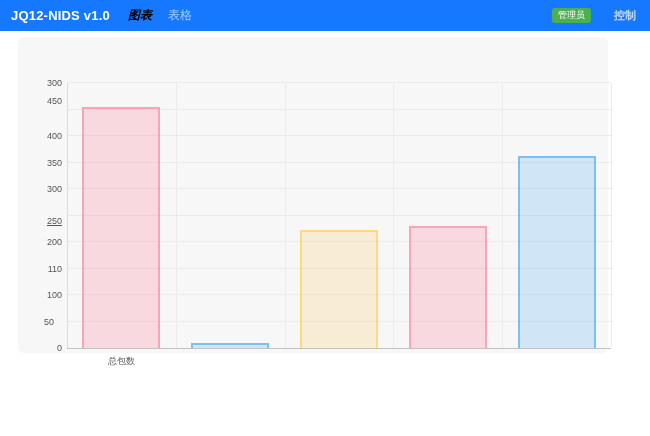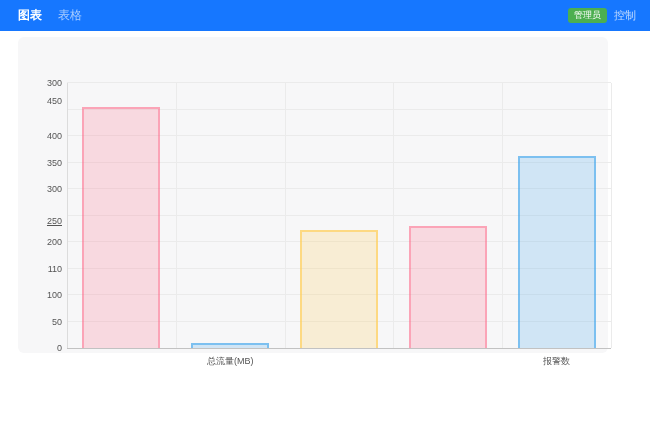--- a/index.html
+++ b/index.html
@@ -7,25 +7,25 @@
               font-family:"Liberation Sans", sans-serif; }
   #stage { position:relative; width:650px; height:436px; background:#fff; }
 
   
   #app-header { position:absolute; left:0; top:0; width:650px; height:31px;
                 background:#1677ff; display:flex; align-items:center; }
   .app-title { color:#ffffff; font-size:13px; font-weight:bold; margin-left:11px;
                letter-spacing:.2px; white-space:nowrap; }
   .main-nav { display:flex; align-items:center; margin-left:18px; gap:16px; }
   .nav-item { font-size:12px; color:rgba(255,255,255,.62); cursor:pointer; white-space:nowrap; }
-  .nav-item.active { color:#ffffff; font-weight:bold; }
-  .header-right { margin-left:auto; display:flex; align-items:center; gap:7px; margin-right:14px; }
+  .nav-item.active { color:#000000; font-weight:bold;font-style:italic; }
+  .header-right { margin-left:auto; display:flex; align-items:center; gap:23px; margin-right:14px; }
   .role-badge { background:#4caf50; color:#fff; font-size:9px; line-height:1;
                 padding:3px 6px; border-radius:3px; white-space:nowrap; }
-  .control-link { font-size:11px; color:rgba(255,255,255,.72); cursor:pointer; white-space:nowrap; }
+  .control-link { font-size:11px; color:rgba(255,255,255,.72); cursor:pointer; white-space:nowrap;font-weight:bold; }
 
   
   #chart-panel { position:absolute; left:18px; top:37px; width:590px; height:316px;
                  background:#f7f7f8; border-radius:6px; }
 
   #plot { position:absolute; left:49px; top:46px; width:544px; height:265px; }
   .gridline-h { position:absolute; left:0; width:544px; height:1px; background:#ebebeb; }
   .gridline-h.zero { background:#c2c2c2; }
   .gridline-v { position:absolute; top:0; width:1px; height:265px; background:#ebebeb; }
   .gridline-v.axis { background:#dcdcdc; }
@@ -38,36 +38,37 @@
   
   #watermark { position:absolute; right:7px; bottom:7px; font-size:12px;
                color:#b9b9b9; letter-spacing:.3px; }
 </style>
 </head>
 <body>
 
 <div id="stage">
 
   <header id="app-header" style="background: rgb(22, 119, 255);">
+    <div class="app-title">JQ12-NIDS v1.0</div>
     <nav class="main-nav">
       <span class="nav-item active">图表</span>
       <span class="nav-item">表格</span>
     </nav>
     <div class="header-right">
       <span class="role-badge" style="background: rgb(76, 175, 80);">管理员</span>
       <span class="control-link">控制</span>
     </div>
   </header>
 
   <section id="chart-panel" style="background: rgb(247, 247, 248);">
     <div id="plot">
         <div class="gridline-h zero" style="top: 265px;"></div>
         <div class="y-tick" style="top: 260px;">0</div>
         <div class="gridline-h" style="top: 237.5px;"></div>
-        <div class="y-tick" style="top: 233.5px;">50</div>
+        <div class="y-tick" style="top: 233.5px; text-align: center;">50</div>
         <div class="gridline-h" style="top: 211px;"></div>
         <div class="y-tick" style="top: 207px;">100</div>
         <div class="gridline-h" style="top: 184.5px;"></div>
         <div class="y-tick" style="top: 180.5px;">110</div>
         <div class="gridline-h" style="top: 158px;"></div>
         <div class="y-tick" style="top: 154px;">200</div>
         <div class="gridline-h" style="top: 131.5px;"></div>
         <div class="y-tick" style="top: 133px; text-decoration: underline;">250</div>
         <div class="gridline-h" style="top: 105px;"></div>
         <div class="y-tick" style="top: 101px;">300</div>
@@ -79,23 +80,22 @@
         <div class="y-tick" style="top: 13px;">450</div>
         <div class="gridline-h" style="top: -1px;"></div>
         <div class="y-tick" style="top: -5px;">300</div>
         <div class="gridline-v axis" style="left: 0px;"></div>
         <div class="gridline-v" style="left: 109px;"></div>
         <div class="gridline-v" style="left: 218px;"></div>
         <div class="gridline-v" style="left: 326px;"></div>
         <div class="gridline-v" style="left: 435px;"></div>
         <div class="gridline-v" style="left: 544px;"></div>
         <div class="bar" style="left: 15px; width: 78px; height: 241px; background: rgba(255, 99, 132, 0.2); border-width: 2px; border-color: rgba(255, 99, 132, 0.45);"></div>
+        <div class="x-label" style="left: 0px; width: 108.8px;">总包数</div>
         <div class="bar" style="left: 124px; width: 78px; height: 5px; background: rgba(54, 162, 235, 0.2); border-width: 2px; border-color: rgba(54, 162, 235, 0.55);"></div>
-        <div class="x-label" style="left: 108.8px; width: 108.8px;">总流量(MB)</div>
         <div class="bar" style="left: 233px; width: 78px; height: 118px; background: rgba(255, 206, 86, 0.22); border-width: 2px; border-color: rgba(255, 206, 86, 0.65);"></div>
         <div class="bar" style="left: 342px; width: 78px; height: 122px; background: rgba(255, 99, 132, 0.2); border-width: 2px; border-color: rgba(255, 99, 132, 0.45);"></div>
         <div class="bar" style="left: 451px; width: 78px; height: 192px; background: rgba(54, 162, 235, 0.2); border-width: 2px; border-color: rgba(54, 162, 235, 0.55);"></div>
-        <div class="x-label" style="left: 435.2px; width: 108.8px;">报警数</div>
       </div>
   </section>
 
 
 </div>
 
 </body></html>

